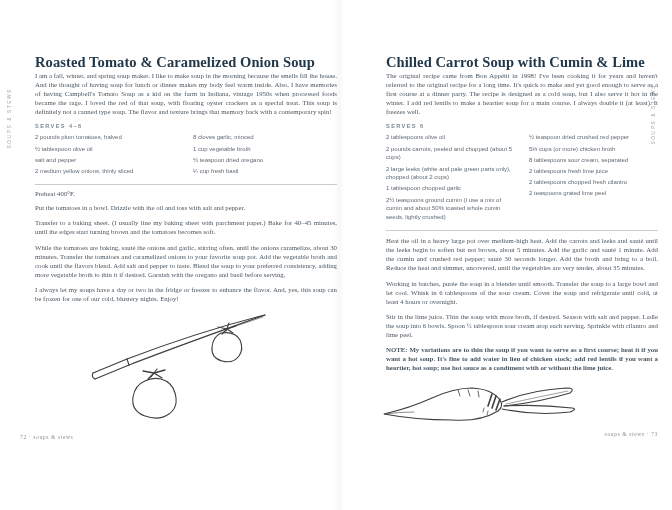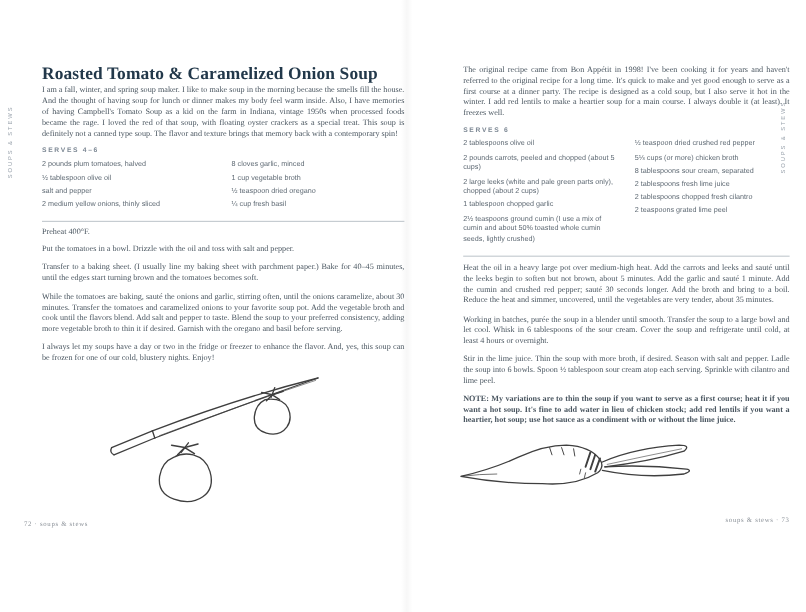--- a/index.html
+++ b/index.html
@@ -95,20 +95,21 @@
     <path d="M58,66 L64,58"></path>
     <path d="M61,62 L50,60 M61,62 L72,59 M61,62 L55,68 M61,62 L69,67" stroke-width="1.3"></path>
 
     <path d="M128,22 Q120,26 119,36 Q118,47 129,50 Q140,53 146,45 Q151,38 147,29 Q142,20 128,22 Z"></path>
     <path d="M133,20 L136,12"></path>
     <path d="M134,18 L125,16 M134,18 L143,15 M134,18 L129,23 M134,18 L140,22" stroke-width="1.2"></path>
   </svg>
 </div>
 
 <div class="page page-right">
+  <h1 class="recipe-title">Chilled Carrot Soup with Cumin &amp; Lime</h1>
   <p class="body-text">The original recipe came from Bon Appétit in 1998! I've been cooking it for years and haven't referred to the original recipe for a long time. It's quick to make and yet good enough to serve as a first course at a dinner party. The recipe is designed as a cold soup, but I also serve it hot in the winter. I add red lentils to make a heartier soup for a main course. I always double it (at least). It freezes well.</p>
   <div class="serves">SERVES 6</div>
   <div class="ingredients">
     <ul class="ing-col">
       <li>2 tablespoons olive oil</li>
       <li>2 pounds carrots, peeled and chopped (about 5 cups)</li>
       <li>2 large leeks (white and pale green parts only), chopped (about 2 cups)</li>
       <li>1 tablespoon chopped garlic</li>
       <li>2½ teaspoons ground cumin (I use a mix of cumin and about 50% toasted whole cumin seeds, lightly crushed)</li>
     </ul>

